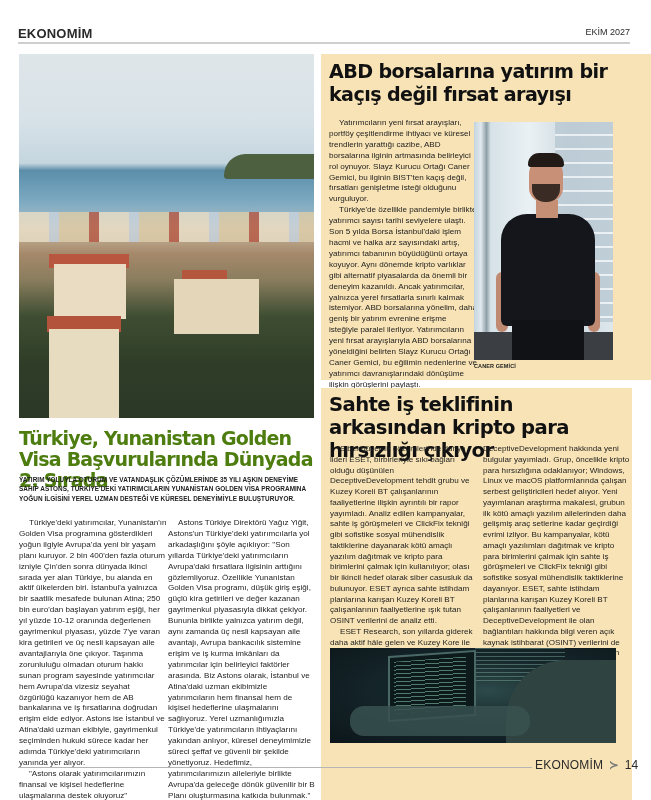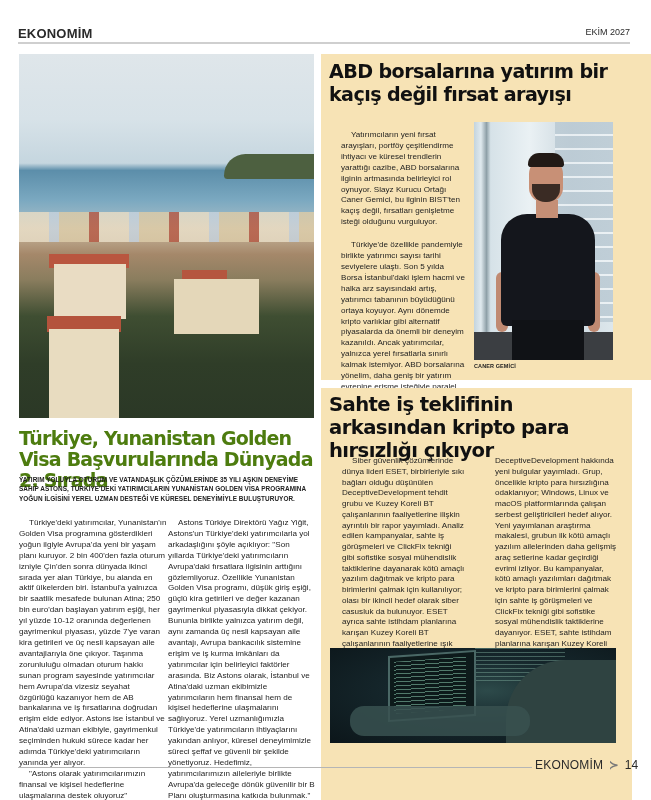--- a/index.html
+++ b/index.html
@@ -22,21 +22,21 @@
   .photo-left .row{position:absolute;left:0;top:158px;width:295px;height:30px;background:repeating-linear-gradient(90deg,#e7dcc5 0 30px,#c6d2dc 30px 40px,#dbcba8 40px 70px,#b65c47 70px 80px);opacity:.85;}
 
   
   .box{position:absolute;background:#f7e3b5;}
   .box1{left:321px;top:54px;width:311px;height:326px;padding-left:32px;}
   .box2{left:321px;top:388px;width:311px;height:414px;}
   .box-title{position:absolute;left:8px;font-family:"DejaVu Sans",sans-serif;font-weight:bold;font-size:19.5px;line-height:23px;letter-spacing:-0.6px;color:#111;transform:scaleX(0.98);transform-origin:left;}
   .box1 .box-title{top:6px;width:300px;}
   .box2 .box-title{top:5px;width:305px;font-size:20px;}
   .body-text{position:absolute;font-size:8.1px;line-height:10.9px;color:#1e1e1e;}
-  .body-text p{margin:12px;text-indent:10px;}
+  .body-text p{margin:0;text-indent:10px;}
   .box1 .body-text{left:8px;top:64px;width:148px;}
   .portrait{position:absolute;left:153px;top:68px;width:139px;height:238px;overflow:hidden;
     background:linear-gradient(90deg,#c3d4de 0%,#e0e9ee 5%,#8fa0a8 9%,#d6e2e8 12%,#eaf1f4 40%,#cdd9e0 70%,#dde7ec 100%);}
   .portrait .win{position:absolute;right:0;top:0;width:58px;height:200px;background:repeating-linear-gradient(180deg,#b8c8d2 0 12px,#eef3f6 12px 14px);opacity:.8;}
   .portrait .sill{position:absolute;left:0;top:210px;width:139px;height:28px;background:#3b3e42;}
   .portrait .torso{position:absolute;left:27px;top:92px;width:94px;height:112px;background:#14161c;border-radius:26px 26px 6px 6px;}
   .portrait .legs{position:absolute;left:38px;top:198px;width:72px;height:40px;background:#101216;}
   .portrait .neck{position:absolute;left:62px;top:78px;width:22px;height:18px;background:#c58f76;}
   .portrait .head{position:absolute;left:55px;top:36px;width:34px;height:44px;background:#c89076;border-radius:16px 16px 14px 14px;}
   .portrait .hair{position:absolute;left:54px;top:31px;width:36px;height:14px;background:#221a16;border-radius:16px 16px 4px 4px;}

